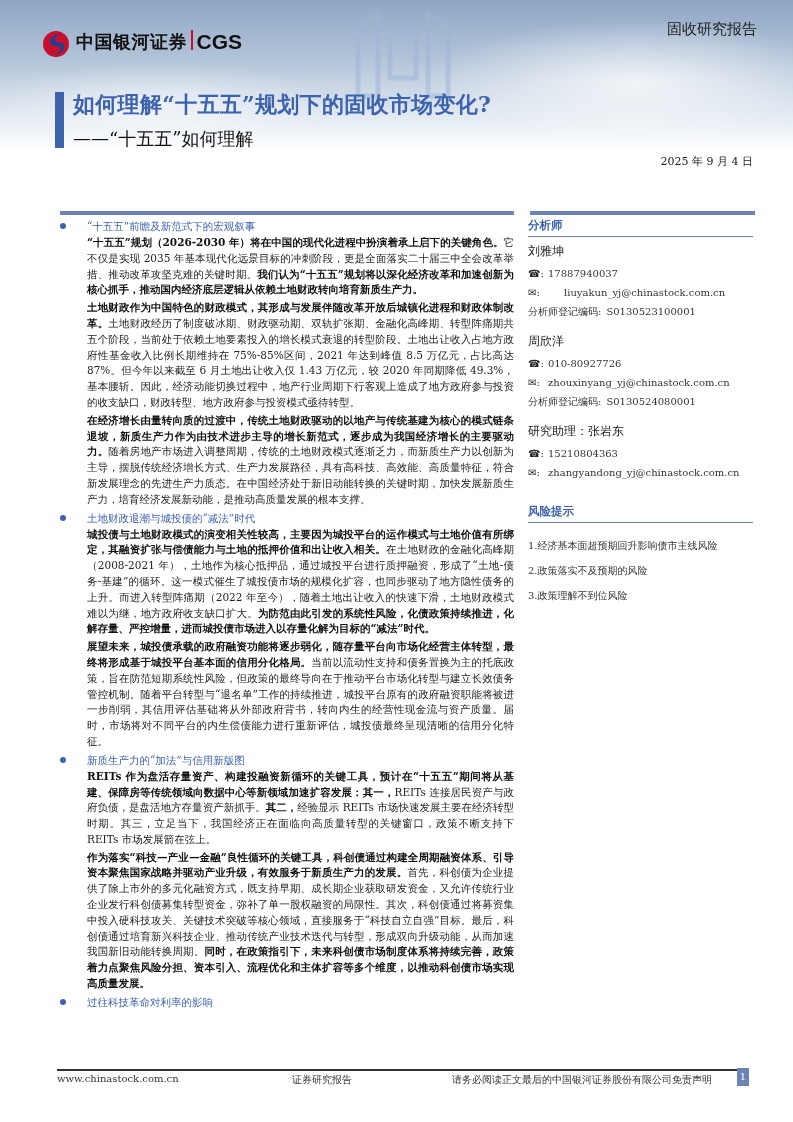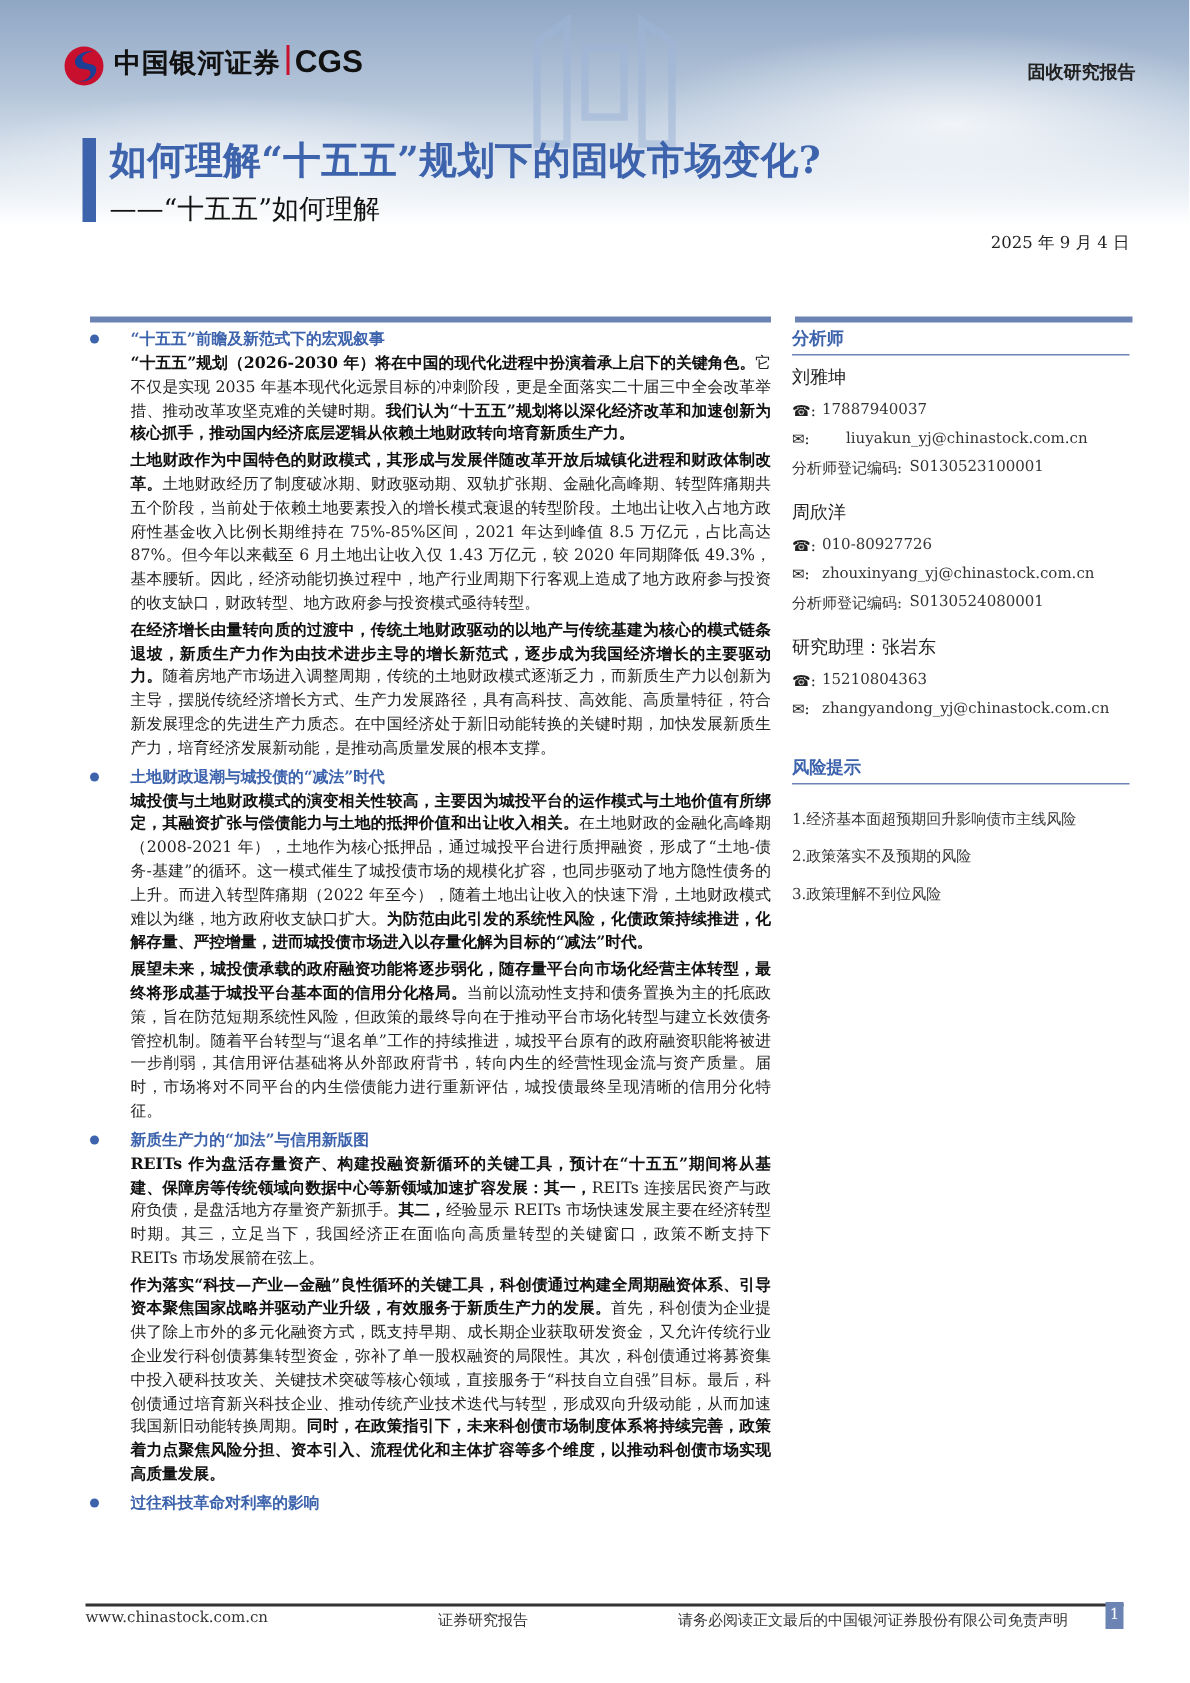--- a/index.html
+++ b/index.html
@@ -15,31 +15,31 @@
     background: radial-gradient(ellipse 300px 90px at 80% 55%, rgba(255,255,255,0.75), rgba(255,255,255,0) 70%),
                 radial-gradient(ellipse 260px 60px at 20% 70%, rgba(255,255,255,0.55), rgba(255,255,255,0) 70%);
   }
   .watermark { position: absolute; left: 348px; top: 8px; width: 110px; height: 95px; opacity: 0.55; }
 
   .logo { position: absolute; left: 42px; top: 30px; display: flex; height: 26px; }
   .logo-mark { width: 28px; height: 28px; margin-right: 6px; }
   .logo-cn { font-family: "DejaVu Sans", sans-serif; font-weight: bold; font-size: 18px; color: #111; letter-spacing: 0.5px; }
   .logo-sep { width: 1.5px; height: 20px; background: #c8102e; margin: 0 4px; }
   .logo-en { font-family: "Liberation Sans", sans-serif; font-weight: bold; font-size: 21px; color: #111; }
-  .report-type { position: absolute; right: 36px; top: 40px; font-size: 12px; font-weight: bold; color: #222; }
+  .report-type { position: absolute; right: 36px; top: 20px; font-size: 15px; font-weight: normal; color: #222; }
 
   .title-bar { position: absolute; left: 55px; top: 92px; width: 9px; height: 56px; background: #3d63ad; }
-  .main-title { position: absolute; left: 73px; top: 90px; font-size: 25px; font-weight: bold; color: #3d63ad; white-space: nowrap; letter-spacing: 0.3px; }
+  .main-title { position: absolute; left: 73px; top: 90px; font-size: 22px; font-weight: bold; color: #3d63ad; white-space: nowrap; letter-spacing: 0.3px; }
   .sub-title { position: absolute; left: 73px; top: 127px; font-size: 18px; color: #111; white-space: nowrap; }
   .date { position: absolute; right: 40px; top: 154px; font-size: 11px; color: #222; text-align: right; }
 
   .rule { position: absolute; height: 4px; background: #6b84b3; }
 
   .main { position: absolute; left: 60px; top: 218px; width: 454px; font-size: 10.5px; line-height: 15.8px; color: #222; }
-  .sec-head { position: relative; padding-left: 27px; font-weight: bold; color: #3d63ad; font-size: 10.5px; line-height: 16px; margin-bottom: 1px; }
+  .sec-head { position: relative; padding-left: 27px; font-weight: normal; color: #3d63ad; font-size: 10.5px; line-height: 16px; margin-bottom: 1px; }
   .bullet { position: absolute; left: 0; top: 5px; width: 6px; height: 6px; border-radius: 50%; background: #3d63ad; }
   .para { padding-left: 27px; text-align: justify; margin-bottom: 2px; }
   .para b { font-weight: bold; color: #111; }
 
   .side { position: absolute; left: 528px; top: 218px; width: 225px; font-size: 10px; color: #333; }
   .side-head { font-weight: bold; color: #3d63ad; font-size: 11.5px; padding-bottom: 3px; border-bottom: 1.5px solid #6b84b3; margin-bottom: 6px; }
   .analyst-name { font-size: 12px; color: #222; margin-bottom: 4px; }
   .side-line { display: flex; align-items: center; height: 19px; white-space: nowrap; }
   .side-icon { width: 14px; font-size: 10px; color: #222; }
   .gap { height: 12px; }

